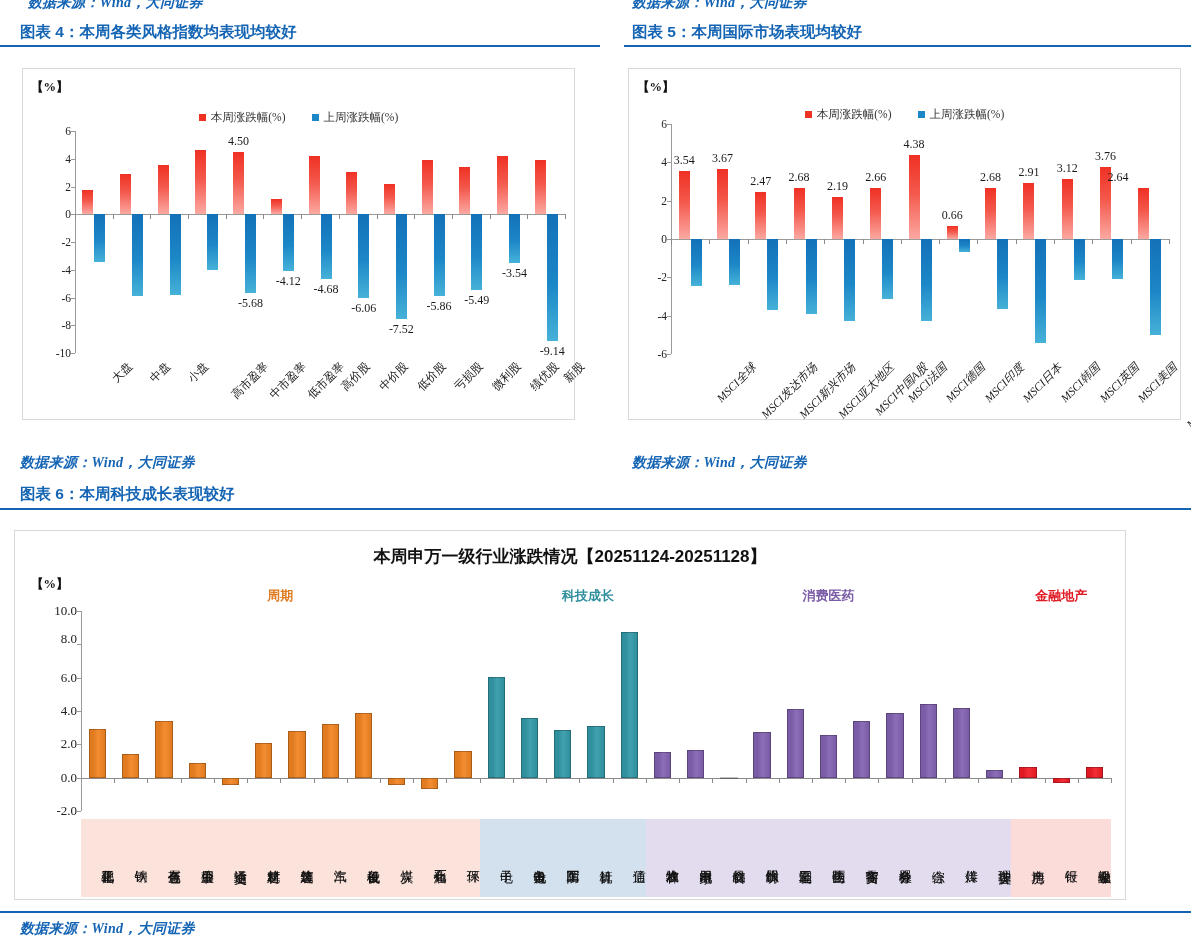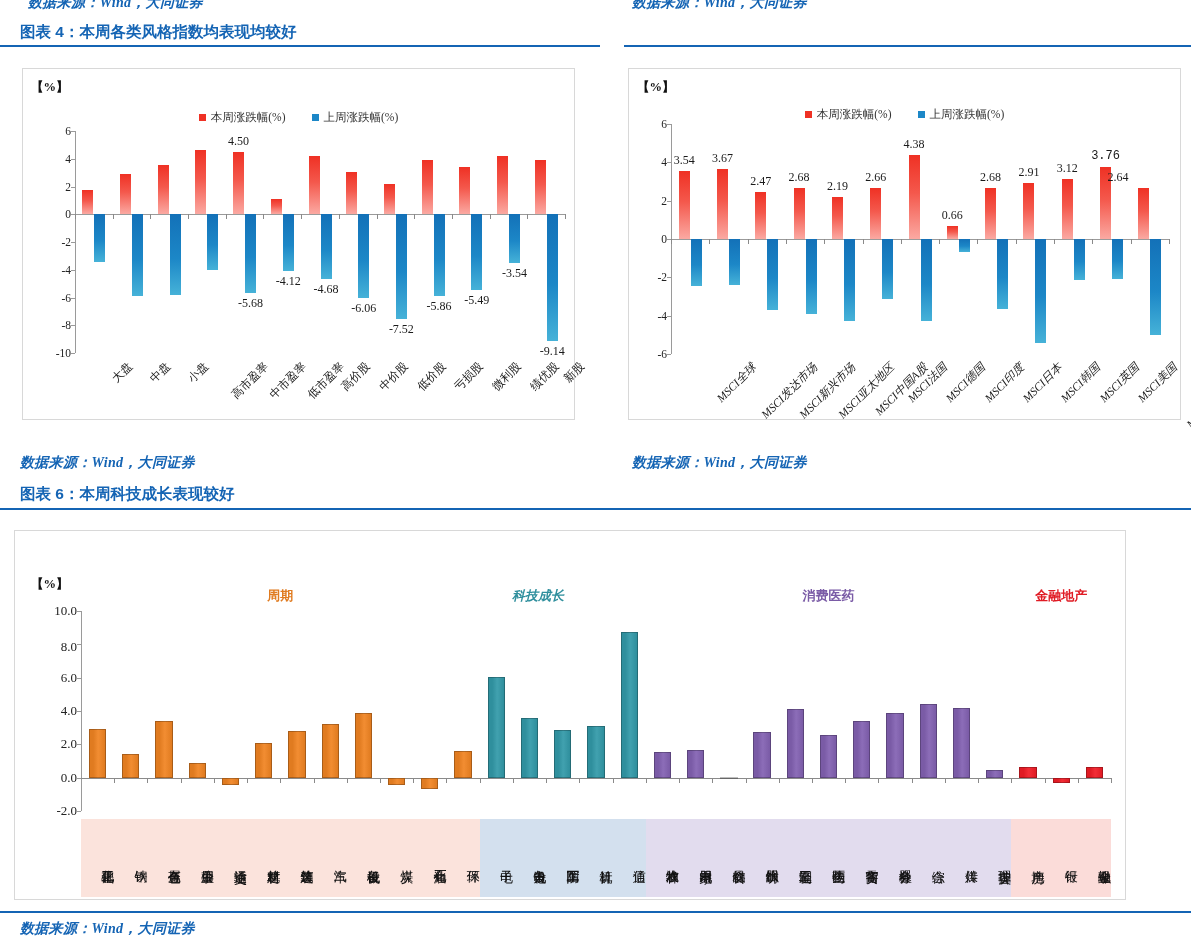--- a/index.html
+++ b/index.html
@@ -105,20 +105,21 @@
 <body>
 
 <div class="page">
 
   <div class="srcnote" style="left:28px; top:-6px;">数据来源：Wind，大同证券</div>
   <div class="srcnote" style="left:632px; top:-6px;">数据来源：Wind，大同证券</div>
 
   <div class="figtitle" style="left:20px; top:22px;">图表 4：本周各类风格指数均表现均较好</div>
   <div class="rule" style="left:0px; top:45px; width:600px;"></div>
 
+  <div class="figtitle" style="left:632px; top:22px;">图表 5：本周国际市场表现均较好</div>
   <div class="rule" style="left:624px; top:45px; width:567px;"></div>
 
   <div class="chartbox" style="left:22px; top:68px; width:553px; height:352px;">
     <div class="ch-pct" style="left:8px; top:10px;">【%】</div>
     <div class="legend" style="top:41px;">
       <span class="li">
         <i class="sw" style="background:#ef3124"></i>
         <span>本周涨跌幅(%)</span>
       </span>
       <span class="li">
@@ -286,21 +287,21 @@
         <div class="dlabel" style="left: 51.4615px; top: 26.6583px;">3.67</div>
         <div class="dlabel" style="left: 89.7692px; top: 49.6583px;">2.47</div>
         <div class="dlabel" style="left: 128.077px; top: 45.6333px;">2.68</div>
         <div class="dlabel" style="left: 166.385px; top: 55.025px;">2.19</div>
         <div class="dlabel" style="left: 204.692px; top: 46.0167px;">2.66</div>
         <div class="dlabel" style="left: 243px; top: 13.05px;">4.38</div>
         <div class="dlabel" style="left: 281.308px; top: 84.35px;">0.66</div>
         <div class="dlabel" style="left: 319.615px; top: 45.6333px;">2.68</div>
         <div class="dlabel" style="left: 357.923px; top: 41.225px;">2.91</div>
         <div class="dlabel" style="left: 396.231px; top: 37.2px;">3.12</div>
-        <div class="dlabel" style="left: 434.538px; top: 24.9333px; font-family: Liberation Mono, monospace;">3.76</div>
+        <div class="dlabel" style="left: 434.538px; top: 24.9333px;">3.76</div>
         <div class="dlabel" style="left: 447px; top: 46.4px;">2.64</div>
         <div class="xlab-rot" style="left: 27.5815px; top: 236px;">MSCI全球</div>
         <div class="xlab-rot" style="left: 65.8892px; top: 236px;">MSCI发达市场</div>
         <div class="xlab-rot" style="left: 104.197px; top: 236px;">MSCI新兴市场</div>
         <div class="xlab-rot" style="left: 142.505px; top: 236px;">MSCI亚太地区</div>
         <div class="xlab-rot" style="left: 180.812px; top: 236px;">MSCI中国A股</div>
         <div class="xlab-rot" style="left: 219.12px; top: 236px;">MSCI法国</div>
         <div class="xlab-rot" style="left: 257.428px; top: 236px;">MSCI德国</div>
         <div class="xlab-rot" style="left: 295.735px; top: 236px;">MSCI印度</div>
         <div class="xlab-rot" style="left: 334.043px; top: 236px;">MSCI日本</div>
@@ -311,33 +312,34 @@
       </div>
   </div>
 
   <div class="srcnote" style="left:20px; top:454px;">数据来源：Wind，大同证券</div>
   <div class="srcnote" style="left:632px; top:454px;">数据来源：Wind，大同证券</div>
 
   <div class="figtitle" style="left:20px; top:484px;">图表 6：本周科技成长表现较好</div>
   <div class="rule" style="left:0px; top:508px; width:1191px;"></div>
 
   <div class="chartbox" style="left:14px; top:530px; width:1112px; height:370px;">
+    <div class="c3-title" style="top:14px;">本周申万一级行业涨跌情况【20251124-20251128】</div>
     <div class="ch-pct" style="left:16px; top:45px;">【%】</div>
     <div id="groups3" style="position:absolute; left:0; top:56px; width:100%; height:18px;">
         <div class="grouplabel" style="left: 265.355px; color: rgb(224, 123, 32);">周期</div>
-        <div class="grouplabel" style="left: 523px; color: rgb(47, 143, 157); font-style: italic;">科技成长</div>
+        <div class="grouplabel" style="left: 573px; color: rgb(47, 143, 157);">科技成长</div>
         <div class="grouplabel" style="left: 813.581px; color: rgb(122, 91, 166);">消费医药</div>
         <div class="grouplabel" style="left: 1046.16px; color: rgb(224, 27, 36);">金融地产</div>
       </div>
     <div class="plot" id="plot3" style="left:66px; top:80px; width:1030px; height:200px;">
         <div class="axis-y"></div>
         <div class="zeroline" style="top: 166.667px; background: rgb(138, 138, 138);"></div>
         <div class="ytick" style="top: 0px; font-size: 13px;">10.0</div>
         <div class="ytickmark" style="top: 0px;"></div>
-        <div class="ytick" style="top: 36px; font-size: 13px;">8.0</div>
+        <div class="ytick" style="top: 28px; font-size: 13px;">8.0</div>
         <div class="ytickmark" style="top: 33.3333px;"></div>
         <div class="ytick" style="top: 66.6667px; font-size: 13px;">6.0</div>
         <div class="ytickmark" style="top: 66.6667px;"></div>
         <div class="ytick" style="top: 100px; font-size: 13px;">4.0</div>
         <div class="ytickmark" style="top: 100px;"></div>
         <div class="ytick" style="top: 133.333px; font-size: 13px;">2.0</div>
         <div class="ytickmark" style="top: 133.333px;"></div>
         <div class="ytick" style="top: 166.667px; font-size: 13px;">0.0</div>
         <div class="ytickmark" style="top: 166.667px;"></div>
         <div class="ytick" style="top: 200px; font-size: 13px;">-2.0</div>

